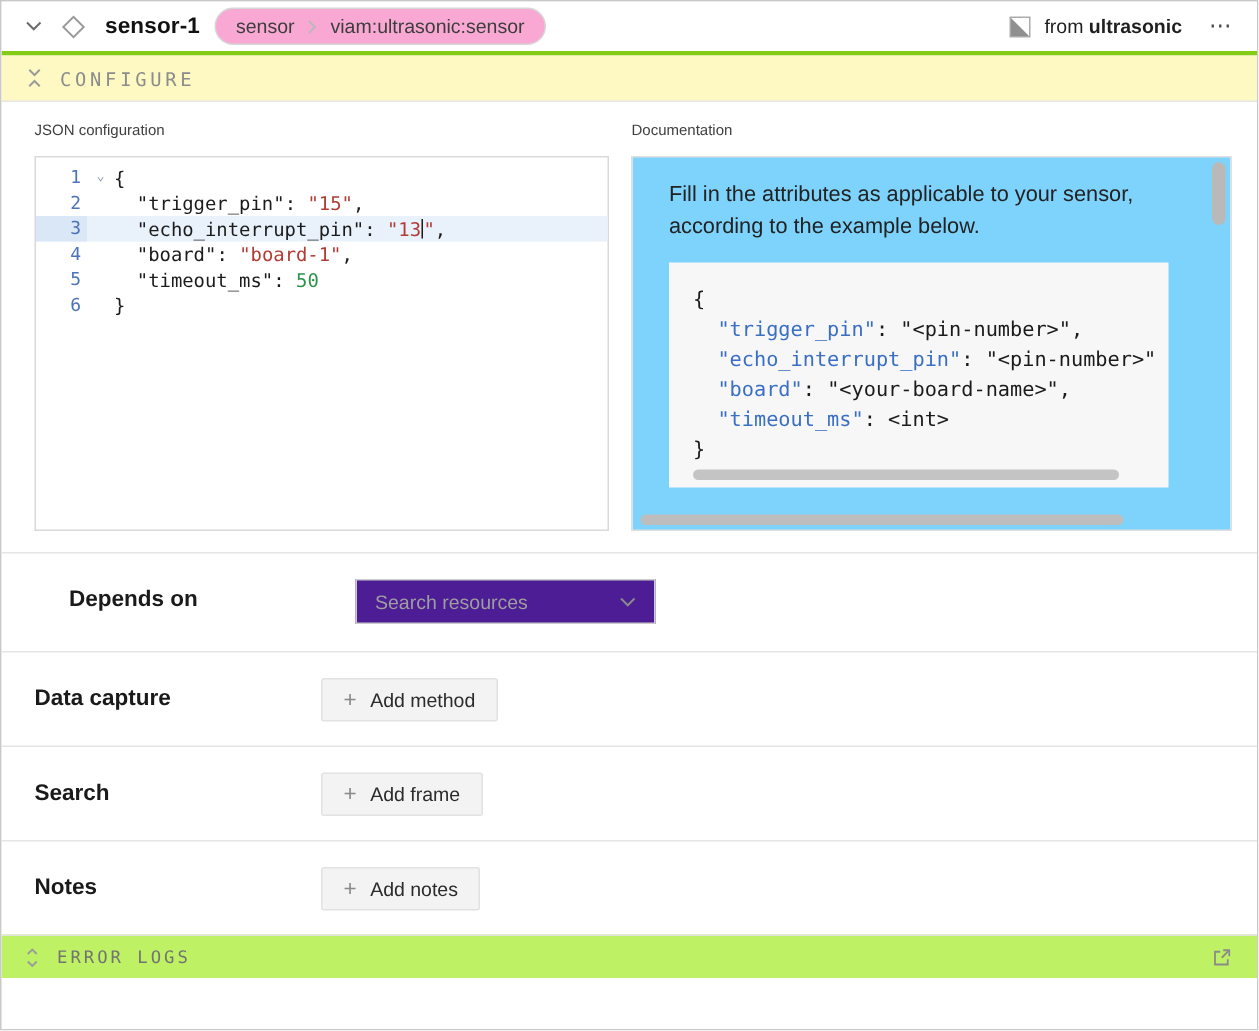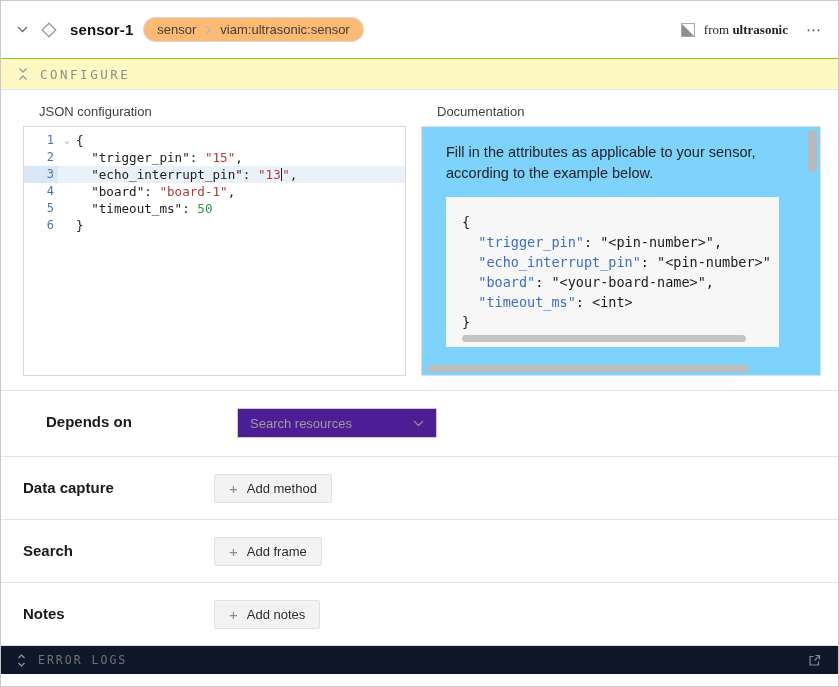--- a/index.html
+++ b/index.html
@@ -12,81 +12,81 @@
   .card {
     width: 839px; height: 687px;
     border: 1px solid #c9c9c9;
     background: #fff;
     display: flex; flex-direction: column;
     overflow: hidden;
   }
 
   
   .topbar {
-    height: 58px; flex: none;
+    height: 36px; flex: none;
     display: flex; align-items: center;
     padding: 0 16px;
-    border-bottom: 1px solid #84cc16;
+    border-bottom: 3px solid #84cc16;
     background: #fff;
   }
   .topbar .chev { margin-right: 12px; display:flex; }
   .topbar .diamond { margin-right: 12px; display:flex; }
   .comp-title { font-size: 15px; font-weight: bold; color: #111; margin-right: 10px; letter-spacing:.1px; }
   .type-pill {
     display: inline-flex; align-items: center; gap: 9px;
     border: 1px solid #d6d6d6; border-radius: 999px;
-    background: #fdba74;
+    background: #f9a8d4;
     padding: 4px 13px;
     font-size: 13px; color: #3d3d3d;
   }
   .topbar-right { margin-left: auto; display: flex; align-items: center; }
   .module-icon {
     width: 14px; height: 14px;
     border: 1px solid #ababab;
     background: linear-gradient(to top right, #8f8f8f 49.5%, #ffffff 50.5%);
     margin-right: 9px;
   }
-  .from-text { font-size: 13px; color: #1f1f1f; font-family: Liberation Serif, serif; }
+  .from-text { font-size: 13px; color: #1f1f1f; }
   .from-text b { font-weight: bold; }
   .menu-dots { margin-left: 18px; color: #4a4a4a; font-size: 15px; letter-spacing: 1px; cursor: pointer; line-height: 1; }
 
   
   .section-bar {
     flex: none;
     background: #fef9c3;
     border-bottom: 1px solid #e5e5e5;
     display: flex; align-items: center; gap: 12px;
     padding: 0 17px;
     height: 31px;
     font-family: "DejaVu Sans Mono", monospace;
     font-size: 12.5px; letter-spacing: 2.5px; color: #8c8c8c;
   }
   .bottom-bar {
     flex: none;
-    background: #0f172a;
+    background: #bef264;
     border-top: 1px solid #e2e2e2;
     display: flex; align-items: center; gap: 12px;
     padding: 0 16px;
     height: 29px;
     font-family: "DejaVu Sans Mono", monospace;
     font-size: 11.5px; letter-spacing: 2px; color: #737373;
   }
   .bottom-bar.gap { margin-top: 2px; height: 27px; }
   .bar-right { margin-left: auto; display: flex; }
 
   
   .config-body {
     height: 300px; flex: none;
     display: flex;
     padding: 14px 0 0 22px;
     background: #fff;
   }
   .panel-col-left { width: 383px; flex: none; margin-right: 15px; }
   .panel-col-right { width: 400px; flex: none; }
-  .panel-label { font-size: 13px; color: #3f3f3f; height: 22px; margin-left: 16px; }
+  .panel-label { font-size: 10px; color: #3f3f3f; height: 22px; }
 
   .editor {
     height: 250px;
     border: 1px solid #d9d9d9;
     font-family: "DejaVu Sans Mono", monospace;
     font-size: 12.6px;
     padding-top: 5px;
     overflow: hidden;
     cursor: text;
   }

